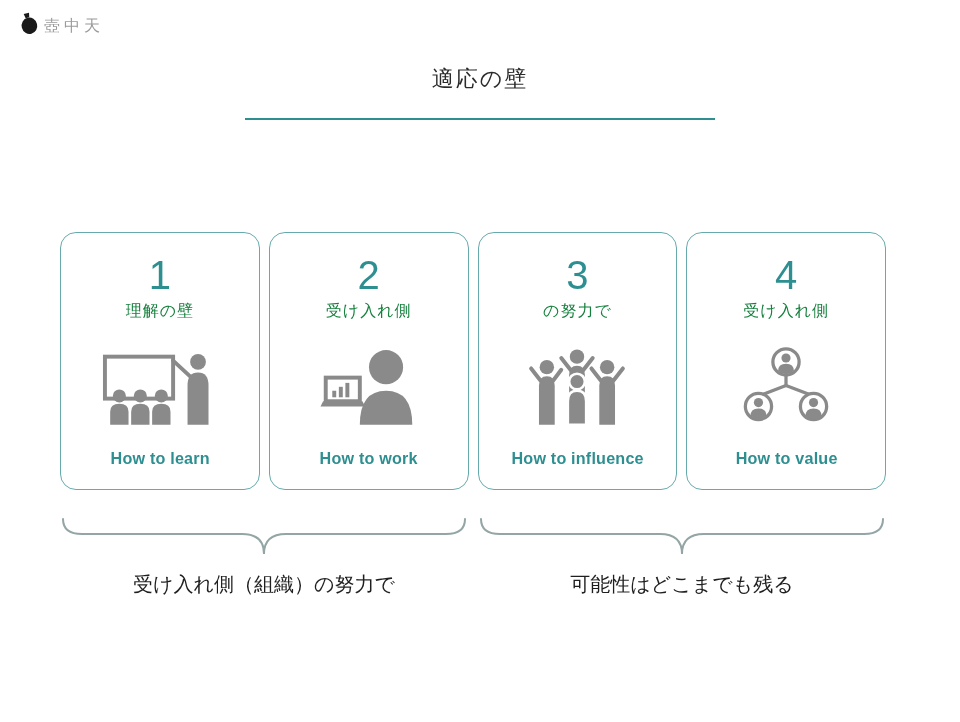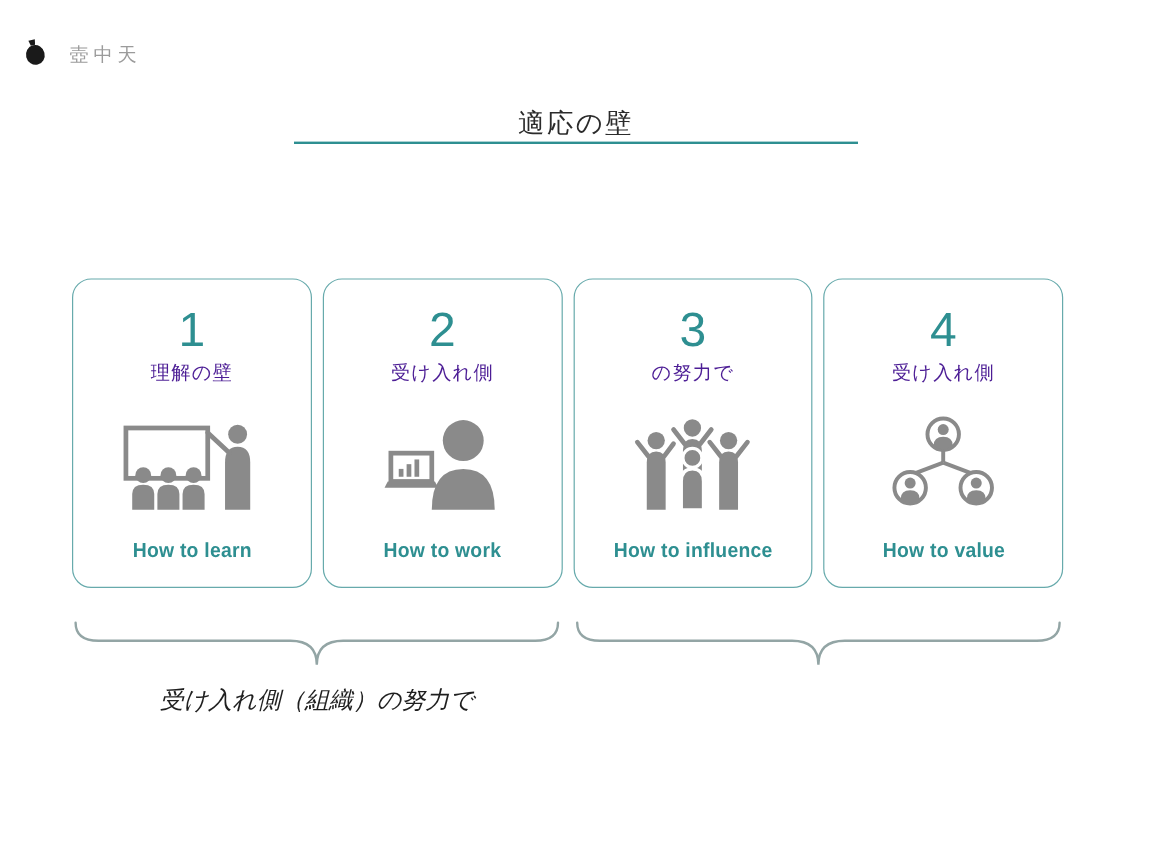--- a/index.html
+++ b/index.html
@@ -5,42 +5,42 @@
   html,body { margin:0; padding:0; background:#ffffff; }
   .slide {
     position:relative;
     width:960px; height:722px;
     background:#ffffff;
     font-family:"Liberation Sans","DejaVu Sans",sans-serif;
     overflow:hidden;
     margin:0 auto;
   }
   
-  .logo { position:absolute; top:32px; left:18px; display:flex; align-items:center; gap:18px; }
+  .logo { position:absolute; top:12px; left:18px; display:flex; align-items:center; gap:4px; }
   .logo-text { font-size:16px; color:#9b9b9b; letter-spacing:4px; }
   
-  .title { position:absolute; top:88px; left:0; width:100%; text-align:center;
+  .title { position:absolute; top:64px; left:0; width:100%; text-align:center;
            font-size:22px; font-weight:500; color:#2b2b2b; margin:0; letter-spacing:2px; }
   .title-underline { position:absolute; top:118px; left:245px; width:470px; height:2px; background:#2e8f91; }
   
   .cards { position:absolute; top:232px; left:60px; width:826px; display:flex; gap:9px; }
   .card { flex:1; height:258px; border:1.5px solid #67aaac; border-radius:16px; background:#ffffff;
           display:flex; flex-direction:column; align-items:center; box-sizing:border-box; padding:20px 8px 20px; }
   .card-number { font-size:40px; color:#2e8f91; font-weight:500; line-height:1.1; }
-  .card-label  { font-size:16px; color:#4c1d95; margin-top:4px; letter-spacing:1px; }
+  .card-label  { font-size:16px; color:#15803d; margin-top:4px; letter-spacing:1px; }
   .card-icon   { flex:1; display:flex; align-items:center; justify-content:center; }
   .card-caption{ font-size:17px; font-weight:700; color:#2e8f91; letter-spacing:0.2px;
                  transform:scaleX(0.95); }
   
   .brace { position:absolute; top:516px; width:408px; height:42px; }
   .brace.left  { left:60px; }
   .brace.right { left:478px; }
   
   .group-text { position:absolute; top:566px; width:408px; text-align:center;
-                font-size:20px; line-height:36px; color:#1f1f1f;font-style:italic; }
+                font-size:20px; line-height:36px; color:#1f1f1f; }
   .group-text.left  { left:60px; }
   .group-text.right { left:478px; }
 </style>
 </head>
 <body>
 
 <div class="slide">
 
   <div class="logo">
     <span>
@@ -160,15 +160,16 @@
     <path d="M3,3 Q3,18 22,18 L182,18 Q204,18 204,38 Q204,18 226,18 L386,18 Q405,18 405,3" fill="none" stroke="#93a5a5" stroke-width="2" stroke-linecap="round"></path>
   </svg>
   <svg class="brace right" viewBox="0 0 408 42">
     <path d="M3,3 Q3,18 22,18 L182,18 Q204,18 204,38 Q204,18 226,18 L386,18 Q405,18 405,3" fill="none" stroke="#93a5a5" stroke-width="2" stroke-linecap="round"></path>
   </svg>
 
   <div class="group-text left">
     <div>受け入れ側（組織）の努力で</div>
   </div>
   <div class="group-text right">
+    <div>可能性はどこまでも残る</div>
   </div>
 
 </div>
 
 </body></html>

